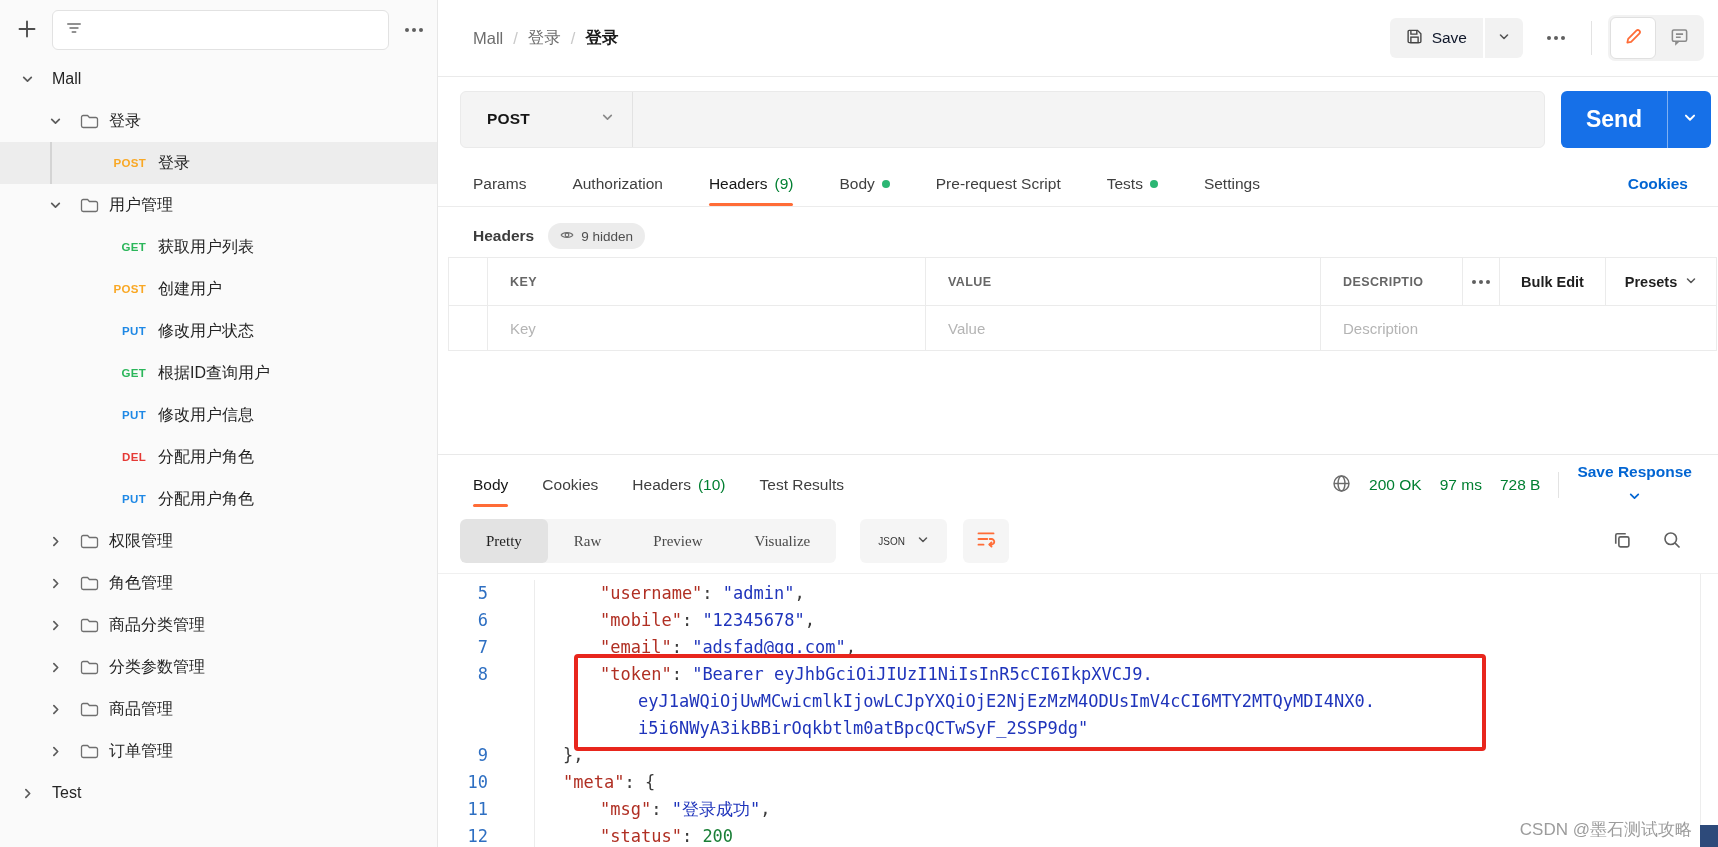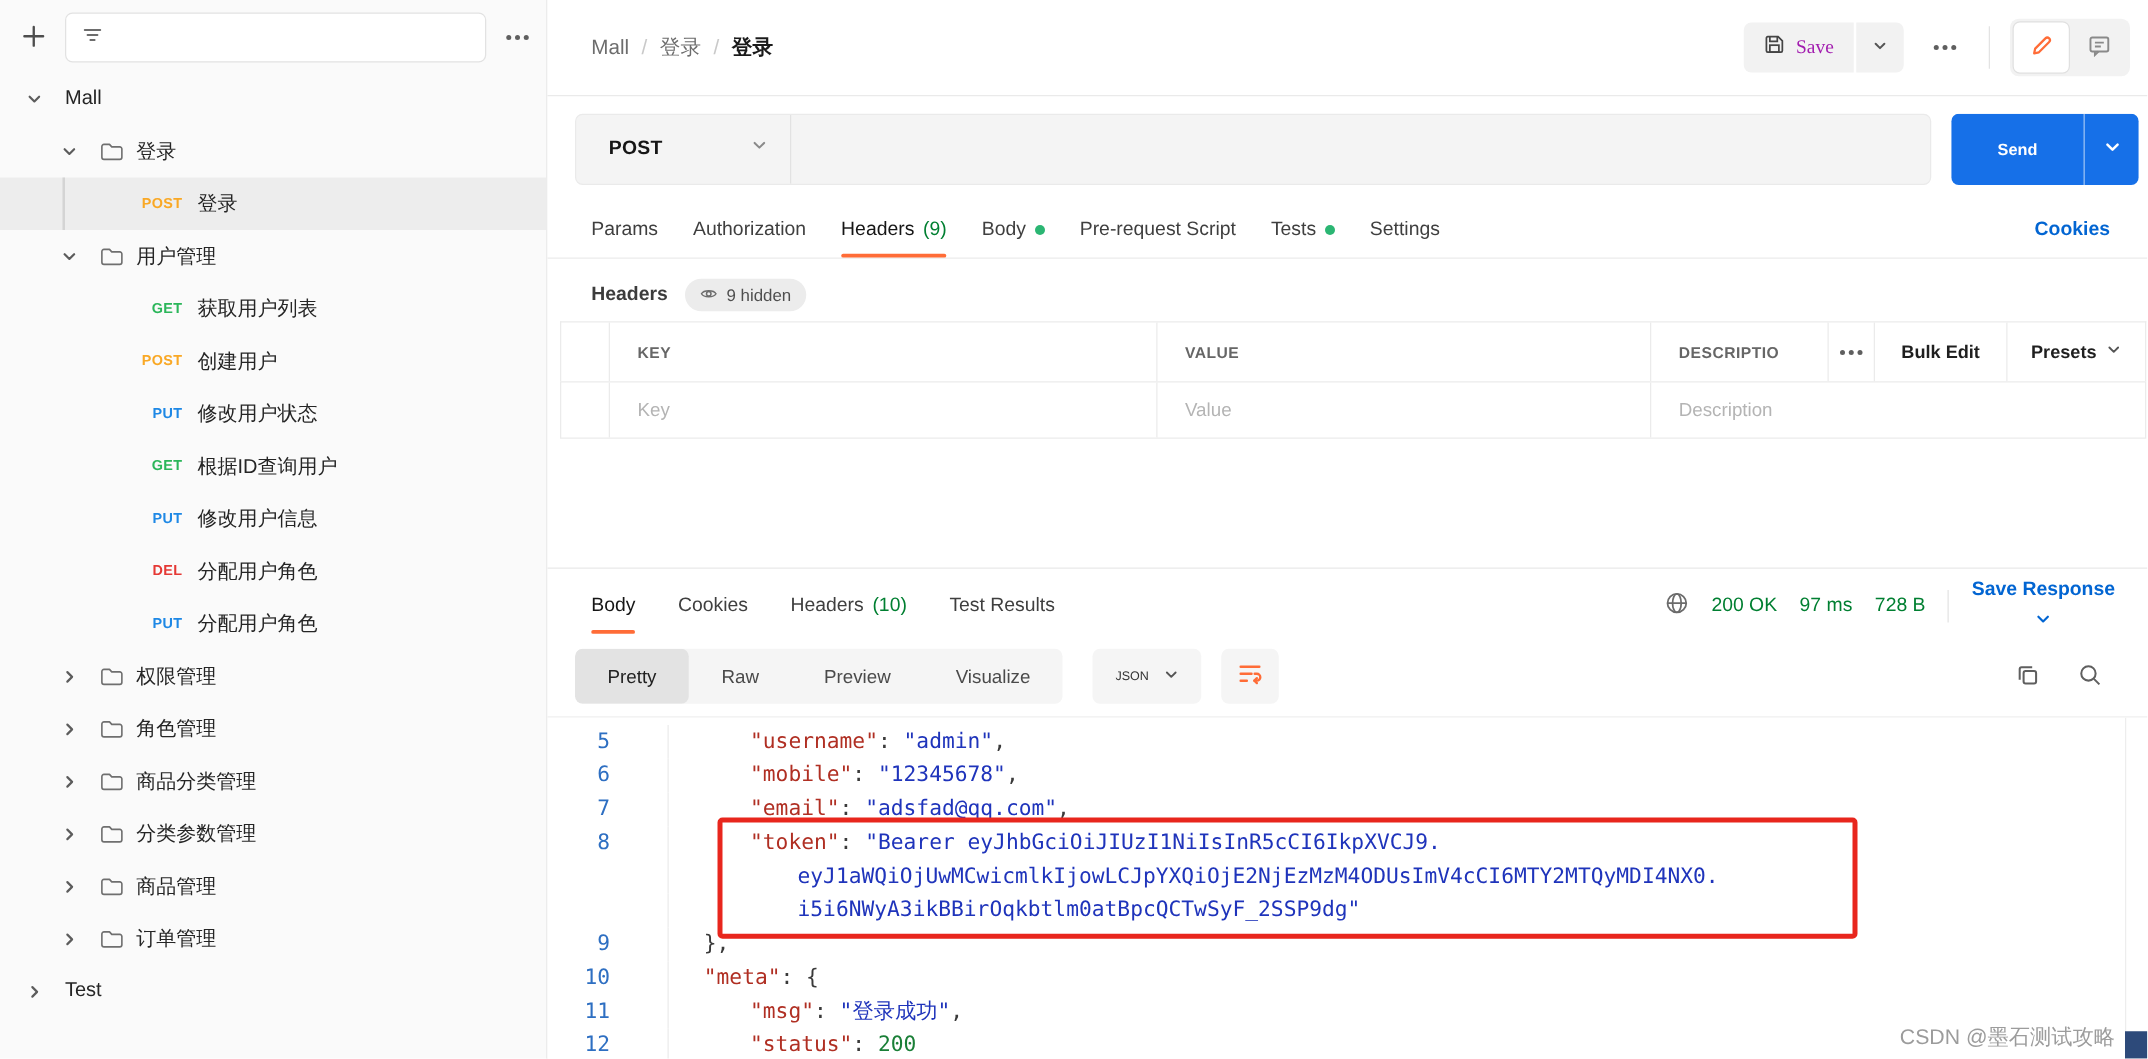--- a/index.html
+++ b/index.html
@@ -30,35 +30,35 @@
   
   .main { flex:1; display:flex; flex-direction:column; background:#fff; min-width:0; }
 
   .topbar { height:77px; border-bottom:1px solid #eaeaea; display:flex; align-items:center; padding:0 14px 0 35px; flex-shrink:0; }
   .breadcrumb { display:flex; align-items:center; gap:10px; font-size:16.5px; }
   .bc { color:#6d6d6d; cursor:pointer; }
   .bc.current { color:#1a1a1a; font-weight:700; cursor:default; }
   .bc-sep { color:#c9c9c9; }
   .top-actions { margin-left:auto; display:flex; align-items:center; }
   .save-wrap { display:flex; gap:2px; }
-  .save-btn { height:40px; background:#f2f2f2; border:none; border-radius:6px 0 0 6px; display:flex; align-items:center; gap:9px; padding:0 16px; font-size:15.5px; color:#a21caf; cursor:pointer; font-family:Liberation Serif, serif; }
+  .save-btn { height:40px; background:#f2f2f2; border:none; border-radius:6px 0 0 6px; display:flex; align-items:center; gap:9px; padding:0 16px; font-size:15.5px; color:#0f172a; cursor:pointer; font-family:Liberation Sans, sans-serif; }
   .save-chev { height:40px; width:38px; background:#f2f2f2; border:none; border-radius:0 6px 6px 0; display:flex; align-items:center; justify-content:center; cursor:pointer; }
   .top-dots { margin:0 22px 0 20px; }
   .vdiv { width:1px; height:34px; background:#e3e3e3; }
   .seg-toggle { margin-left:16px; background:#f2f2f2; border-radius:7px; display:flex; padding:2px; }
   .seg-btn { width:46px; height:42px; display:flex; align-items:center; justify-content:center; border-radius:6px; border:none; background:transparent; cursor:pointer; }
   .seg-btn.active { background:#fff; border:1px solid #e0e0e0; }
 
   .url-row { height:84px; display:flex; align-items:center; padding:0 7px 0 22px; flex-shrink:0; }
   .url-pill { flex:1; height:57px; background:#f4f4f4; border:1px solid #eaeaea; border-radius:6px; display:flex; align-items:center; overflow:hidden; }
   .method-sel { width:172px; height:100%; display:flex; align-items:center; border-right:1px solid #e2e2e2; padding:0 18px 0 26px; cursor:pointer; flex-shrink:0; }
   .method-sel .m { font-weight:700; font-size:15.5px; letter-spacing:.2px; color:#161616; flex:1; }
   .url-input { flex:1; border:none; outline:none; background:transparent; font-size:16px; color:#1f1f1f; padding:0 16px 0 20px; font-family:inherit; }
   .send-wrap { display:flex; margin-left:16px; height:57px; border-radius:6px; overflow:hidden; flex-shrink:0; }
-  .send-btn { width:106px; background:var(--send-blue); color:#fff; font-weight:700; font-size:13px; border:none; cursor:pointer; font-family:inherit; }
+  .send-btn { width:106px; background:var(--send-blue); color:#fff; font-weight:700; font-size:23px; border:none; cursor:pointer; font-family:inherit; }
   .send-chev { width:44px; background:var(--send-blue); border:none; border-left:1px solid rgba(255,255,255,.45); display:flex; align-items:center; justify-content:center; cursor:pointer; }
 
   .req-tabs { height:46px; display:flex; align-items:center; gap:34px; padding:0 30px 0 35px; border-bottom:1px solid #ececec; flex-shrink:0; }
   .tab { position:relative; height:100%; display:flex; align-items:center; gap:7px; font-size:15.5px; color:#3f3f3f; cursor:pointer; white-space:nowrap; }
   .tab .cnt { color:var(--success-green); }
   .tab .dot { width:8px; height:8px; border-radius:50%; background:var(--dot-green); }
   .tab.active { color:#161616; }
   .tab.active::after { content:""; position:absolute; left:0; right:0; bottom:0; height:3px; background:var(--accent-orange); border-radius:2px; }
   .cookies { margin-left:auto; color:var(--link-blue); font-weight:700; font-size:15.5px; cursor:pointer; }
 
@@ -89,21 +89,21 @@
   .resp-divider { height:1px; background:#e9e9e9; flex-shrink:0; }
 
   .resp-tabs { height:60px; display:flex; align-items:center; gap:34px; padding:0 26px 0 35px; flex-shrink:0; }
   .resp-tabs .tab { height:100%; }
   .resp-tabs .tab.active::after { bottom:8px; }
   .resp-status { margin-left:auto; display:flex; align-items:center; gap:18px; font-size:15.5px; }
   .stat { color:var(--success-green); }
   .save-resp { color:var(--link-blue); font-weight:700; display:flex; align-items:center; gap:8px; cursor:pointer;flex-direction:column; }
 
   .view-row { height:58px; display:flex; align-items:center; padding:0 36px 6px 22px; gap:16px; flex-shrink:0; }
-  .seg-view { background:#f5f5f5; border-radius:6px; height:44px; display:flex; align-items:stretch; overflow:hidden; }
+  .seg-view { background:#f5f5f5; border-radius:6px; height:44px; display:flex; align-items:stretch; overflow:hidden;font-family:Liberation Serif, serif; }
   .vtab { padding:0 26px; display:flex; align-items:center; font-size:15px; color:#4a4a4a; cursor:pointer; background:transparent; border:none; font-family:inherit; }
   .vtab.active { background:#e3e3e3; color:#222; border-radius:6px; }
   .json-pill { background:#f5f5f5; border-radius:6px; height:44px; display:flex; align-items:center; gap:12px; padding:0 18px; font-size:10px; color:#333; cursor:pointer; margin-left:8px; }
   .wrap-btn { background:#f5f5f5; border-radius:6px; height:44px; width:46px; display:flex; align-items:center; justify-content:center; cursor:pointer; }
   .view-right { margin-left:auto; display:flex; align-items:center; gap:30px; }
   .icon-plain { background:none; border:none; cursor:pointer; display:flex; }
 
   .code { height:274px; position:relative; border-top:1px solid #f0f0f0; padding-top:6px; overflow:hidden; flex-shrink:0; font-family:"DejaVu Sans Mono","Liberation Mono",monospace; font-size:17px; }
   .code-row { display:flex; height:27px; line-height:27px; white-space:pre; }
   .ln { width:96px; padding-right:46px; text-align:right; color:var(--line-number); flex-shrink:0; }
@@ -378,21 +378,21 @@
           <span>
             <svg width="14" height="14" viewBox="0 0 12 12">
                 <polyline points="2.5,4 6,7.5 9.5,4" fill="none" stroke="#fff" stroke-width="1.7" stroke-linecap="round" stroke-linejoin="round"></polyline>
               </svg>
           </span>
         </button>
       </div>
     </div>
 
     <div class="req-tabs">
-      <div style="display:flex; gap:28px; height:100%;" id="req-tabs-list">
+      <div style="display:flex; gap:46px; height:100%;" id="req-tabs-list">
           <div class="tab">
             <span>Params</span>
           </div>
           <div class="tab">
             <span>Authorization</span>
           </div>
           <div class="tab active">
             <span>Headers</span>
             <span class="cnt">(9)</span>
           </div>

